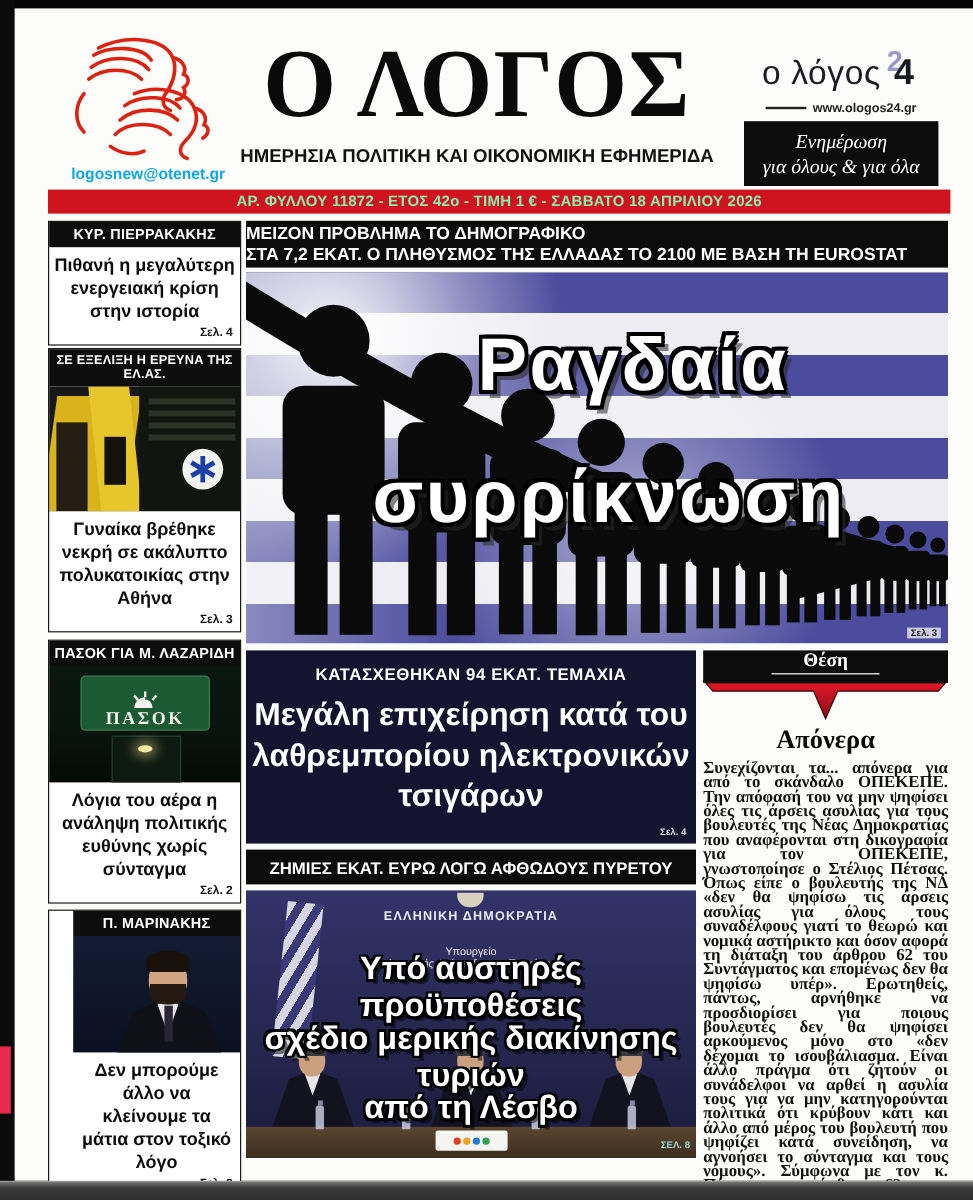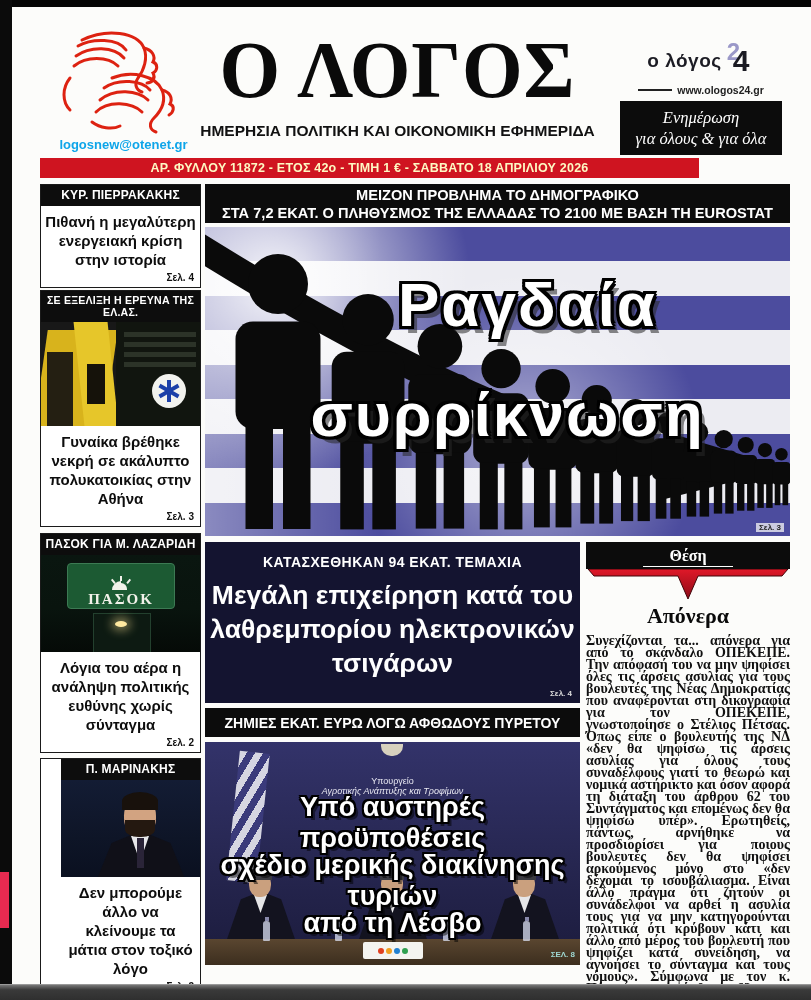--- a/index.html
+++ b/index.html
@@ -17,31 +17,31 @@
   
   .logo-art{left:52px;top:26px;width:145px;height:110px;}
   .email{left:36px;top:137px;width:175px;text-align:center;font-weight:bold;font-size:13px;color:#0ea5e9;}
   .paper-title{left:205px;top:22px;width:385px;text-align:center;
         font-family:"Liberation Serif",serif;font-weight:bold;font-size:78px;line-height:96px;
         color:#0a0a0a;letter-spacing:1px;transform:scaleY(1.04);}
   .paper-subtitle{left:200px;top:122px;width:395px;text-align:center;font-weight:bold;
         font-size:15.5px;color:#111;}
   .sitelogo{left:612px;top:46px;width:178px;text-align:center;color:#1c1c24;}
   .sitelogo .row{display:flex;align-items:flex-start;justify-content:center;gap:1px;}
-  .sitelogo .word{font-size:19px;font-weight:bold;letter-spacing:0.5px;line-height:30px;}
+  .sitelogo .word{font-size:28px;font-weight:normal;letter-spacing:0.5px;line-height:30px;}
   .glyph24{display:inline-block;position:relative;width:30px;height:36px;margin-left:2px;}
   .glyph24 .g2{position:absolute;left:2px;top:-8px;font-size:24px;font-weight:bold;color:#9a98c8;}
   .glyph24 .g4{position:absolute;left:8px;top:-2px;font-size:30px;font-weight:bold;color:#1a1a22;}
   .siteurl{display:flex;align-items:center;justify-content:center;gap:5px;margin-top:2px;}
   .siteurl .dash{display:inline-block;width:34px;height:2px;background:#222;}
   .siteurl .u{font-size:10.5px;font-weight:bold;color:#222;}
   .tagline{left:620px;top:101px;width:162px;height:54px;background:#0c0c0c;color:#fff;
         display:flex;flex-direction:column;align-items:center;justify-content:center;
         font-family:"Liberation Serif",serif;font-style:italic;font-size:16.5px;line-height:21px;}
-  .issue-bar{left:40px;top:158px;width:659px;height:20px;background:#cf1420;color:#fef9c3;
+  .issue-bar{left:40px;top:158px;width:752px;height:20px;background:#cf1420;color:#86efac;
         display:flex;align-items:center;justify-content:center;font-size:12.5px;font-weight:bold;
         letter-spacing:0.2px;}
 
   
   .side-box{left:40px;width:161px;background:#fff;border:1px solid #1a1a1a;box-sizing:border-box;}
   .side-head{background:#0d0d0d;color:#fff;text-align:center;font-weight:bold;
         padding:3px 1px 4px;font-size:12px;letter-spacing:0.2px;}
   .side-head.small{font-size:10.6px;}
   .side-body{padding:6px 4px 2px;text-align:center;font-weight:bold;color:#0d0d0d;
         font-size:15px;line-height:19px;}
@@ -73,21 +73,21 @@
   .ph-man .hair{position:absolute;left:61px;top:12px;width:36px;height:18px;border-radius:50% 50% 0 0;background:#18110c;}
   .ph-man .beard{position:absolute;left:64px;top:40px;width:30px;height:17px;border-radius:0 0 46% 46%;background:#241810;}
   .ph-man .suit{position:absolute;left:34px;top:54px;width:92px;height:50px;
         clip-path:polygon(18% 18%,42% 0,58% 0,82% 18%,100% 100%,0 100%);background:#101018;}
   .ph-man .shirt{position:absolute;left:70px;top:56px;width:18px;height:26px;
         clip-path:polygon(0 0,100% 0,50% 100%);background:#e8e8ea;}
   .ph-man .tie{position:absolute;left:76px;top:58px;width:7px;height:30px;background:#2a2438;}
 
   
   .lead-bar{left:205px;top:184px;width:585px;height:39px;background:#0c0c0c;color:#fff;
-        display:flex;flex-direction:column;align-items:center;justify-content:center;
+        display:flex;flex-direction:column;align-items:flex-start;justify-content:center;
         font-weight:bold;font-size:14.6px;line-height:18px;}
   .lead-img{left:205px;top:227px;width:585px;height:309px;overflow:hidden;
         background:repeating-linear-gradient(180deg,#4c4c9e 0 34px,#ececf2 34px 69px);}
   .lead-img .haze{position:absolute;inset:0;
         background:radial-gradient(circle at 12% 18%,rgba(255,255,255,.95),rgba(255,255,255,0) 34%),
                    radial-gradient(circle at 55% 70%,rgba(255,255,255,.55),rgba(255,255,255,0) 45%),
                    linear-gradient(90deg,rgba(255,255,255,.35),rgba(255,255,255,0) 30%);}
   .lead-img svg{position:absolute;left:0;top:0;}
   .outline-big{position:absolute;width:100%;text-align:center;color:#fff;font-weight:bold;
         font-size:62px;letter-spacing:2px;
@@ -134,21 +134,21 @@
   .man3 .s{position:absolute;left:35px;top:24px;width:13px;height:18px;
         clip-path:polygon(0 0,100% 0,50% 100%);background:#e6e6e8;}
   .outline-mid{position:absolute;width:100%;text-align:center;color:#fff;font-weight:bold;font-size:27px;
         text-shadow:-2px -2px 0 #000,2px -2px 0 #000,-2px 2px 0 #000,2px 2px 0 #000,
                     -2px 0 0 #000,2px 0 0 #000,0 -2px 0 #000,0 2px 0 #000,4px 4px 0 rgba(0,0,0,.5);}
   .press-l1{top:50px;} .press-l2{top:108px;} .press-l3{top:166px;}
   .press-page{position:absolute;right:5px;bottom:6px;font-size:8px;font-weight:bold;color:#9fd8d2;}
 
   
   .op-col{left:586px;top:542px;width:204px;}
-  .op-label{background:#0c0c0c;color:#fff;height:25px;display:flex;align-items:flex-end;justify-content:center;
+  .op-label{background:#0c0c0c;color:#fff;height:25px;display:flex;align-items:flex-start;justify-content:center;
         font-size:16px;font-weight:bold;font-family:"Liberation Serif",serif;
         border-bottom:2px solid #0c0c0c;position:relative;}
   .op-label span{border-bottom:1px solid #fff;padding:0 26px 1px;}
   .op-arrow{display:block;width:100%;height:32px;}
   .op-title{text-align:center;font-family:"Liberation Serif",serif;font-weight:bold;font-size:22px;
         margin:2px 0 6px;color:#0a0a0a;}
   .op-body{font-family:"Liberation Serif",serif;font-weight:bold;font-size:14px;line-height:12px;
         text-align:justify;color:#111;}
   .op-sign{font-family:"Liberation Serif",serif;font-weight:bold;font-size:10.5px;text-align:right;
         margin-top:8px;color:#111;}
@@ -309,20 +309,21 @@
     <div class="cig-kicker">ΚΑΤΑΣΧΕΘΗΚΑΝ 94 ΕΚΑΤ. ΤΕΜΑΧΙΑ</div>
     <div class="cig-head">Μεγάλη επιχείρηση κατά του λαθρεμπορίου ηλεκτρονικών τσιγάρων</div>
     <div class="cig-page">Σελ. 4</div>
   </div>
 
   <div class="abs cheese-bar">ΖΗΜΙΕΣ ΕΚΑΤ. ΕΥΡΩ ΛΟΓΩ ΑΦΘΩΔΟΥΣ ΠΥΡΕΤΟΥ</div>
 
   <div class="abs press-img">
     <div class="crest"></div>
     <div class="press-cap">
+      <div class="c1">ΕΛΛΗΝΙΚΗ ΔΗΜΟΚΡΑΤΙΑ</div>
       <div class="c2">Υπουργείο</div>
       <div class="c3">Αγροτικής Ανάπτυξης και Τροφίμων</div>
     </div>
     <div class="press-flag"></div>
     <div class="man3" style="left:14px;">
       <div class="b"></div>
         <div class="s"></div>
         <div class="h"></div>
         <div class="hr"></div>
     </div>

